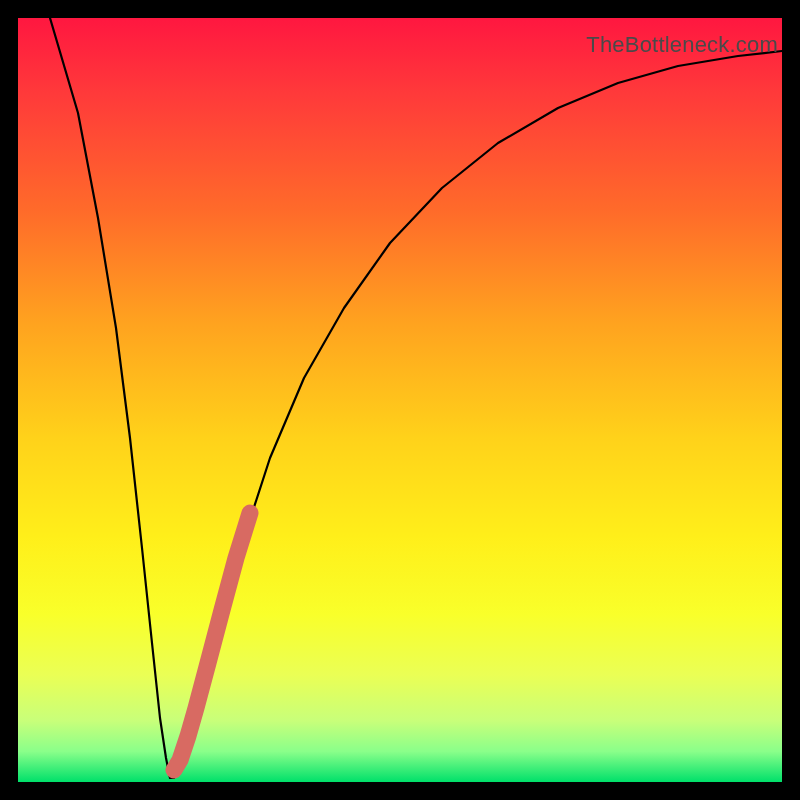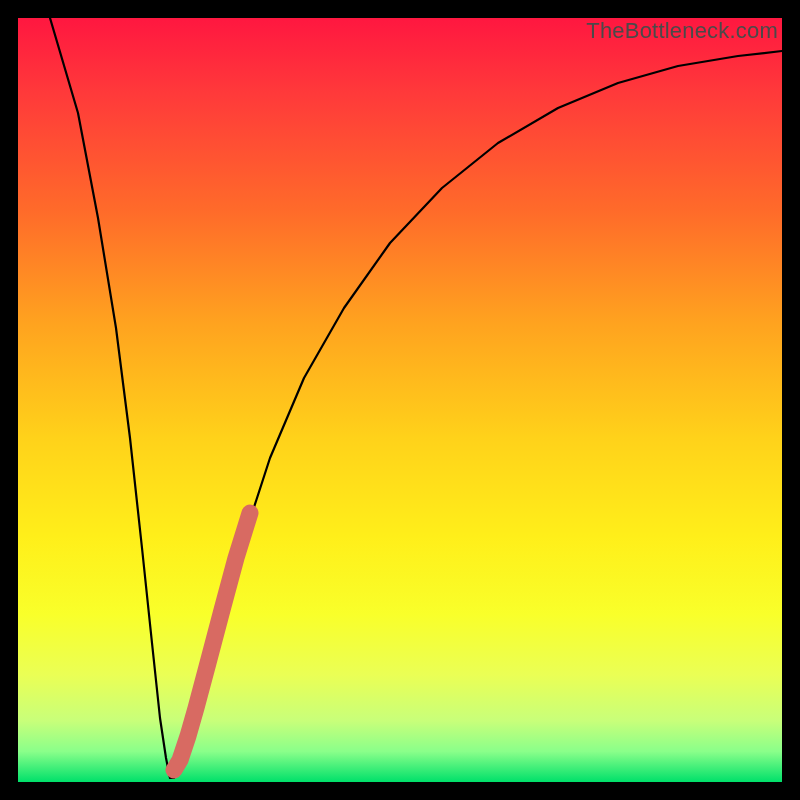--- a/index.html
+++ b/index.html
@@ -33,21 +33,21 @@
       #f9ff2a 78%,
       #eaff55 86%,
       #c8ff7a 92%,
       #8aff8a 96%,
       #00e06a 100%
     );
     overflow: hidden;
   }
   .watermark {
     position: absolute;
-    top: 0px;
+    top: 14px;
     right: 4px;
     color: #4a4a4a;
     font-size: 22px;
     font-weight: 500;
     letter-spacing: 0.2px;
     z-index: 30;
   }
   svg.curve {
     position: absolute;
     left: 0;

